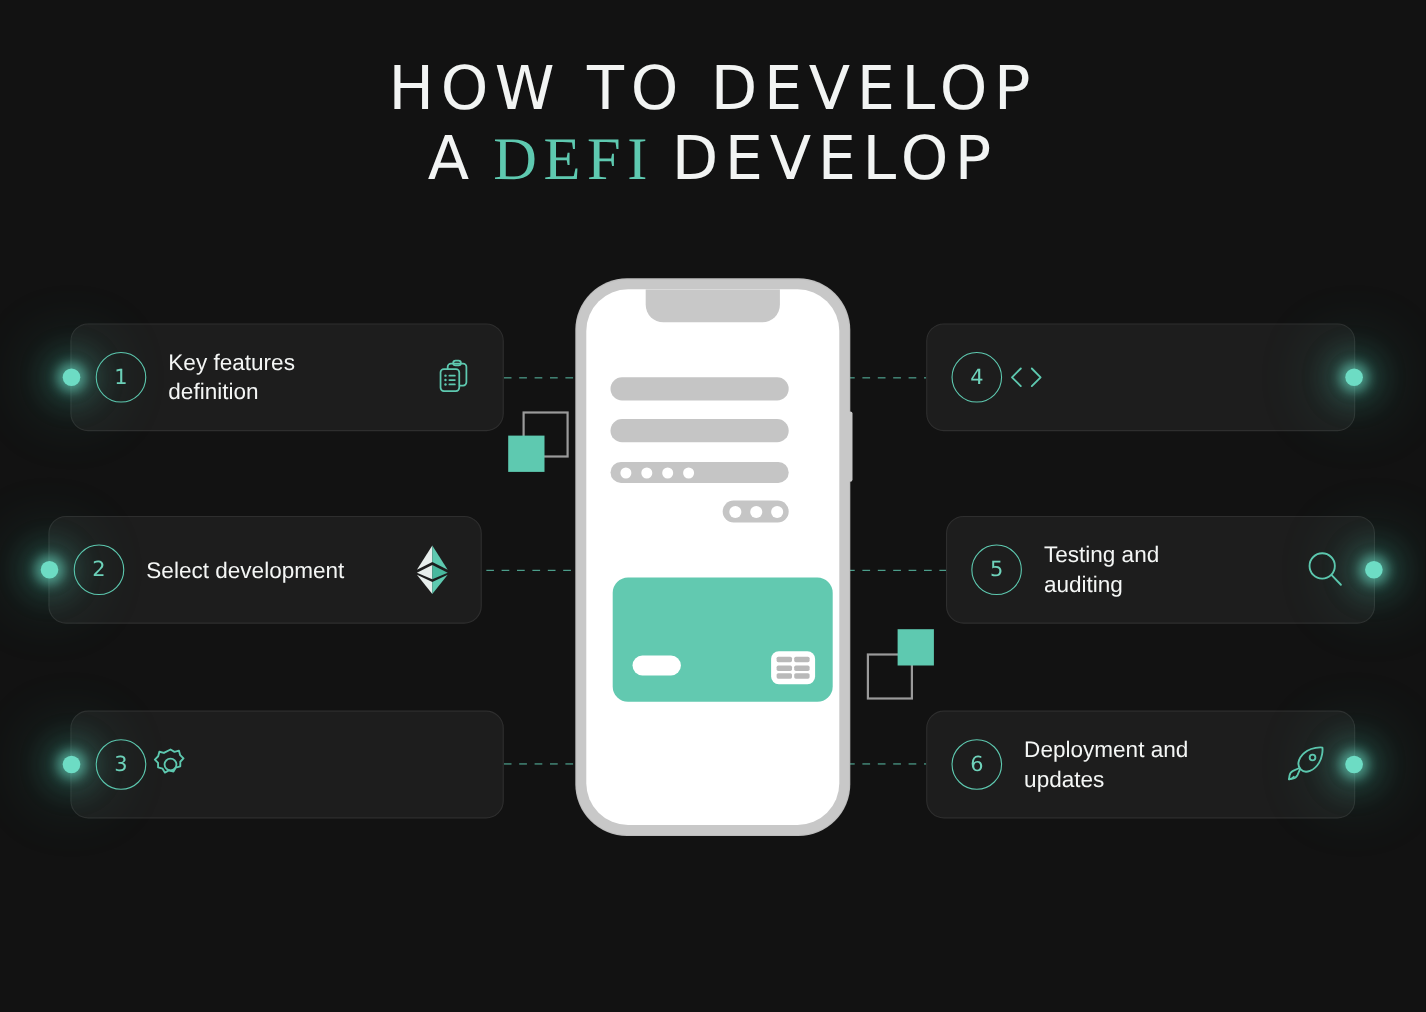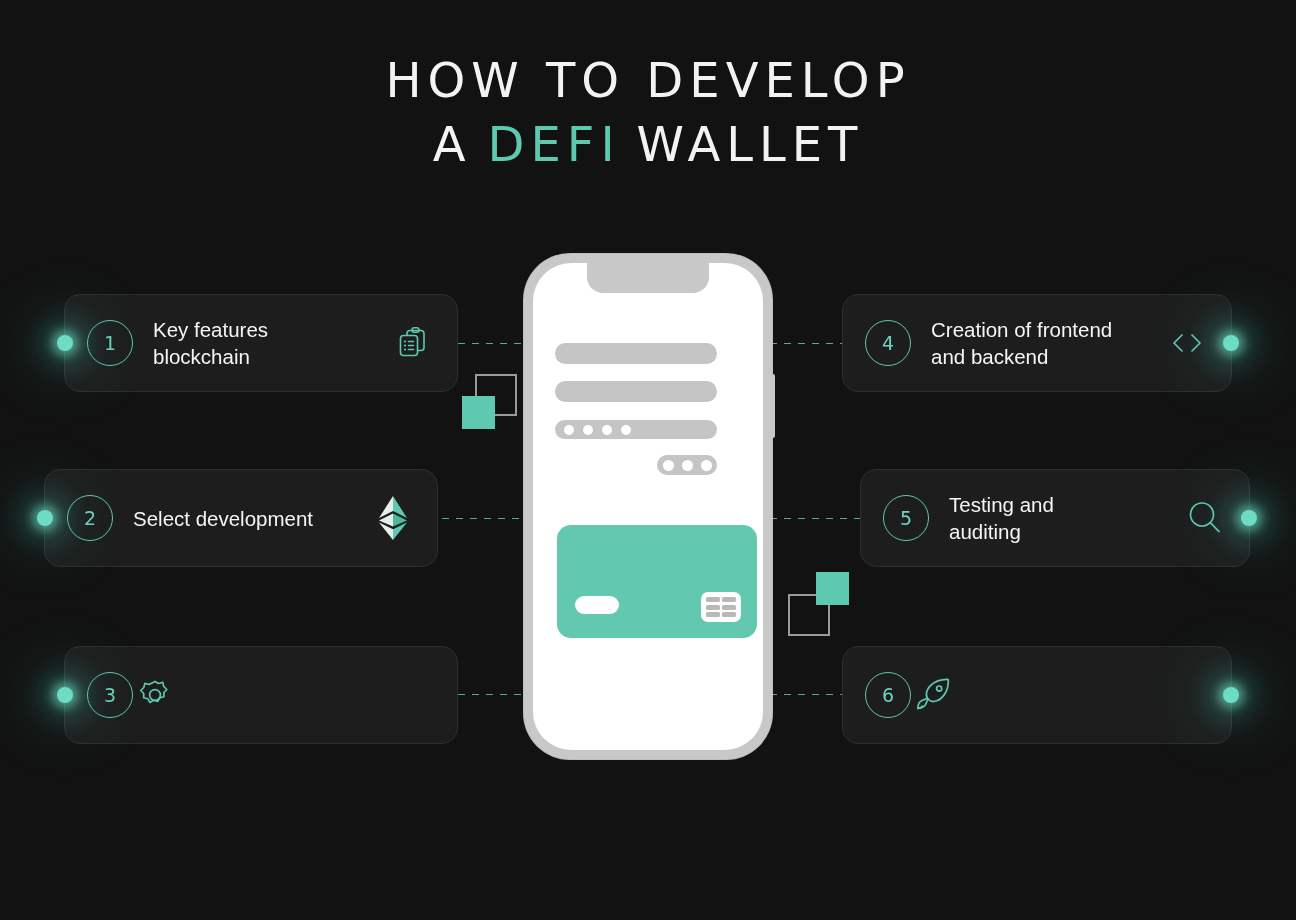--- a/index.html
+++ b/index.html
@@ -23,30 +23,30 @@
   
   .title-block {
     position:absolute;
     top:48px;
     left:0;
     width:1296px;
     text-align:center;
     user-select:none;
   }
   .title-line {
-    font-size:48px;
+    font-size:55px;
     line-height:64px;
     font-weight:400;
     letter-spacing:6px;
     color:#f2f4f3;
     font-family:"DejaVu Sans", sans-serif;
     white-space:nowrap;
   }
   .title-line .word-space { display:inline-block; width:16px; }
-  .accent { color:#5ec9b0; }
+  .accent { color:#5ec9b0;font-family:Liberation Serif, serif; }
 
   
   .card {
     position:absolute;
     background:#1d1d1d;
     border:1px solid #2e2e2e;
     border-radius:16px;
     display:flex;
     align-items:center;
     padding:0 22px;
@@ -197,21 +197,21 @@
   }
 </style>
 </head>
 <body>
 
 <div class="canvas">
 
   <div class="title-block">
     <div class="title-line">HOW TO DEVELOP</div>
     <div class="title-line">
-      <span>A</span><span class="word-space"></span><span class="accent">DEFI</span><span class="word-space"></span><span>WALLET</span>
+      <span>A</span><span class="word-space"></span><span class="accent">DEFI</span><span class="word-space"></span><span>DEVELOP</span>
     </div>
   </div>
 
   <div class="dash" style="left:458px; top:343px; width:70px;"></div>
   <div class="dash" style="left:442px; top:518px; width:86px;"></div>
   <div class="dash" style="left:458px; top:694px; width:70px;"></div>
   <div class="dash" style="left:770px; top:343px; width:72px;"></div>
   <div class="dash" style="left:770px; top:518px; width:90px;"></div>
   <div class="dash" style="left:770px; top:694px; width:72px;"></div>
 
@@ -256,21 +256,21 @@
             <i></i>
         </div>
       </div>
     </div>
   </div>
 
   <div class="card two-line" style="left:64px; top:294px; width:394px;">
     <div class="glow-dot" style="left:0;"></div>
     <div class="num-circle">1</div>
     <div class="card-label">Key features
-blockchain</div>
+definition</div>
     <div class="card-icon">
       <svg width="34" height="34" viewBox="0 0 34 34" fill="none" stroke="currentColor" stroke-width="1.6" stroke-linecap="round" stroke-linejoin="round">
         <rect x="11" y="4.5" width="17" height="20" rx="3"></rect>
         <rect x="16" y="1.8" width="7" height="4.4" rx="2.2" fill="none"></rect>
         <rect x="4.5" y="9.5" width="17" height="20" rx="3" fill="#1d1d1d"></rect>
         <circle cx="9" cy="15.5" r="1.1" fill="currentColor" stroke="none"></circle>
         <circle cx="9" cy="19.5" r="1.1" fill="currentColor" stroke="none"></circle>
         <circle cx="9" cy="23.5" r="1.1" fill="currentColor" stroke="none"></circle>
         <line x1="12.5" y1="15.5" x2="17.5" y2="15.5"></line>
         <line x1="12.5" y1="19.5" x2="17.5" y2="19.5"></line>
@@ -302,22 +302,20 @@
       <svg width="36" height="36" viewBox="0 0 36 36" fill="none" stroke="currentColor" stroke-width="1.7" stroke-linejoin="round">
         <path d="M18 4.4 l3.6 2.1 4.1 -1.1 1.1 4.1 3.0 3.0 -2.9 3.0 0 4.2 -4.1 1.1 -2.1 3.6 -4.2 -1.1 -3.6 2.1 -2.1 -3.6 -4.1 -1.1 0 -4.2 -2.9 -3.0 3.0 -3.0 1.1 -4.1 4.1 1.1z"></path>
         <circle cx="18" cy="18" r="5.4"></circle>
       </svg>
     </div>
   </div>
 
   <div class="card two-line" style="left:842px; top:294px; width:390px;">
     <div class="glow-dot" style="left:100%;"></div>
     <div class="num-circle">4</div>
-    <div class="card-label">Creation of frontend
-and backend</div>
     <div class="card-icon">
       <svg width="36" height="26" viewBox="0 0 36 26" fill="none" stroke="currentColor" stroke-width="1.7" stroke-linecap="round" stroke-linejoin="round">
         <polyline points="13,5 5,13 13,21"></polyline>
         <polyline points="23,5 31,13 23,21"></polyline>
       </svg>
     </div>
   </div>
 
   <div class="card two-line" style="left:860px; top:469px; width:390px;">
     <div class="glow-dot" style="left:100%;"></div>
@@ -328,20 +326,22 @@
       <svg width="38" height="38" viewBox="0 0 38 38" fill="none" stroke="currentColor" stroke-width="1.7" stroke-linecap="round">
         <circle cx="16" cy="15.5" r="11.5"></circle>
         <line x1="24.6" y1="23.8" x2="33" y2="32.6"></line>
       </svg>
     </div>
   </div>
 
   <div class="card two-line" style="left:842px; top:646px; width:390px;">
     <div class="glow-dot" style="left:100%;"></div>
     <div class="num-circle">6</div>
+    <div class="card-label">Deployment and
+updates</div>
     <div class="card-icon">
       <svg width="38" height="38" viewBox="0 0 38 38" fill="none" stroke="currentColor" stroke-width="1.7" stroke-linecap="round" stroke-linejoin="round">
         <path d="M14.5 23.5 C10 19 13 11 20.5 6.5 C25 3.8 31.5 3.2 34.2 3.6 C34.6 6.3 34 12.8 31.2 17.3 C26.8 24.8 18.8 27.8 14.5 23.5 Z"></path>
         <circle cx="25.2" cy="12.6" r="2.6"></circle>
         <path d="M13.3 22.2 L7.5 24.8 C5.8 25.6 4.6 27.2 4.3 29.1 L3.8 32.4 L7.2 31.9 C9.1 31.6 10.7 30.4 11.5 28.7 L14 23"></path>
         <path d="M8.2 30.2 C7.2 31.6 5.6 32.4 3.9 32.4"></path>
       </svg>
     </div>
   </div>
 

